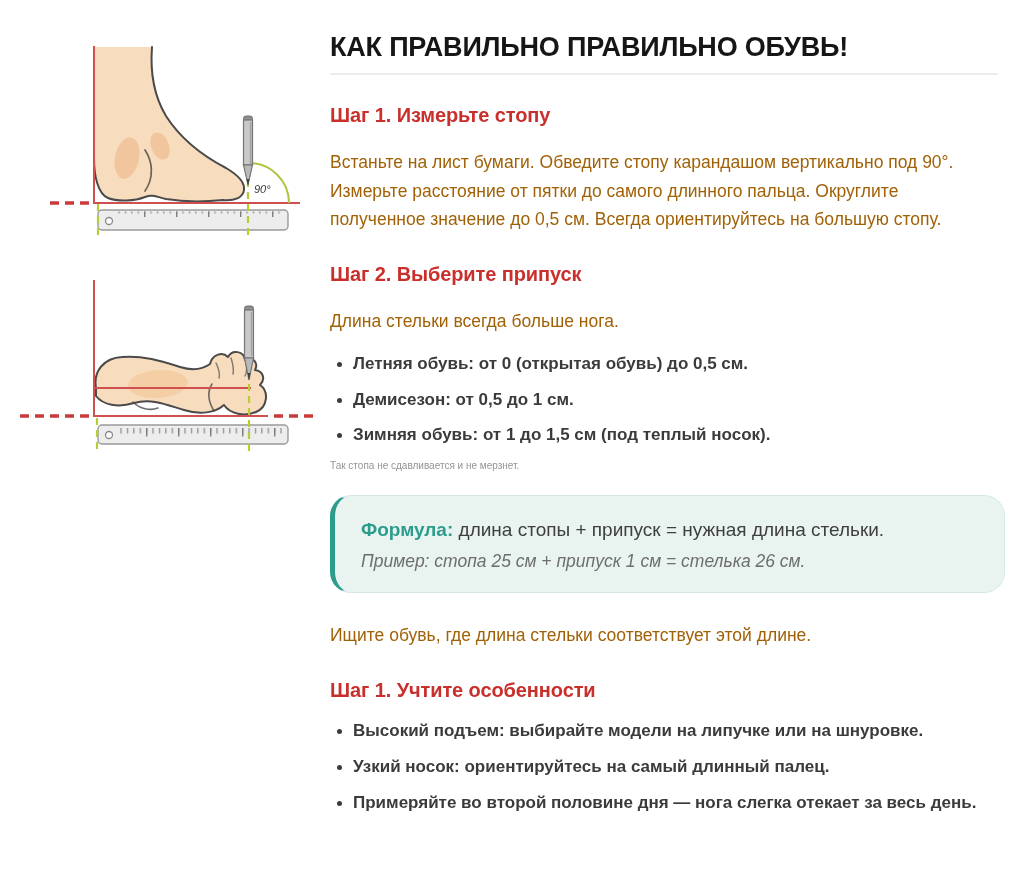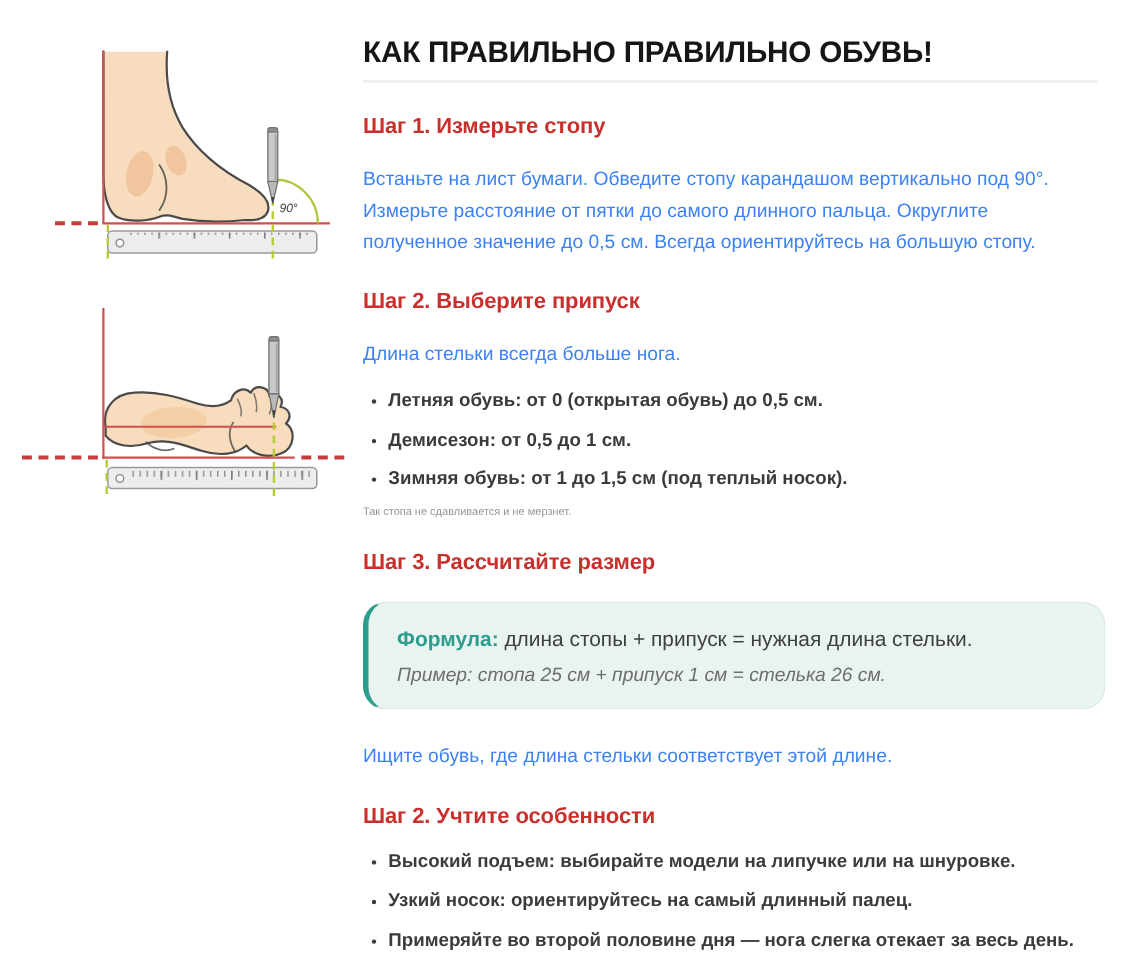--- a/index.html
+++ b/index.html
@@ -19,21 +19,21 @@
   .content { position:absolute; left:330px; top:0; width:668px; }
   h1.title {
     margin:32px 0 0; font-size:27px; line-height:1.15; font-weight:700;
     color:#161616; letter-spacing:-0.2px;
   }
   .rule { margin-top:10px; height:2px; background:#ececec; border:none; }
   h2.step {
     margin:28px 0 0; font-size:20px; line-height:1.2; font-weight:700;
     color:#c9302c; letter-spacing:-0.1px;
   }
-  p.body { margin:21px 0 0; font-size:17.5px; line-height:1.64; color:#3b82f6; }
+  p.body { margin:21px 0 0; font-size:17.5px; line-height:1.64; color:#a16207; }
   ul.bullets { margin:17px 0 0; padding-left:23px; }
   ul.bullets li {
     font-size:17px; line-height:1.28; font-weight:600; color:#3b3b3b;
     margin-bottom:14px;
   }
   ul.bullets li::marker { color:#3b3b3b; font-size:15px; }
   p.note { margin:6px 0 0; font-size:10px; color:#949494; }
 
   .formula-box {
     margin:24px 0 0; width:675px;
@@ -184,30 +184,29 @@
       <p class="body">Длина стельки всегда больше нога.</p>
       <ul class="bullets">
         <li>Летняя обувь: от 0 (открытая обувь) до 0,5 см.</li>
         <li>Демисезон: от 0,5 до 1 см.</li>
         <li>Зимняя обувь: от 1 до 1,5 см (под теплый носок).</li>
       </ul>
       <p class="note">Так стопа не сдавливается и не мерзнет.</p>
     </section>
 
     <section class="step3">
-      <h2 class="step">Шаг 3. Рассчитайте размер</h2>
       <div class="formula-box">
         <p class="formula-line"><span class="formula-label">Формула:</span> <span>длина стопы + припуск = нужная длина стельки.</span></p>
         <p class="formula-example">Пример: стопа 25 см + припуск 1 см = стелька 26 см.</p>
       </div>
       <p class="body outro">Ищите обувь, где длина стельки соответствует этой длине.</p>
     </section>
 
     <section class="step4">
-      <h2 class="step">Шаг 2. Учтите особенности</h2>
+      <h2 class="step">Шаг 1. Учтите особенности</h2>
       <ul class="bullets">
         <li>Высокий подъем: выбирайте модели на липучке или на шнуровке.</li>
         <li>Узкий носок: ориентируйтесь на самый длинный палец.</li>
         <li>Примеряйте во второй половине дня — нога слегка отекает за весь день.</li>
       </ul>
     </section>
 
   </main>
 </div>
 

